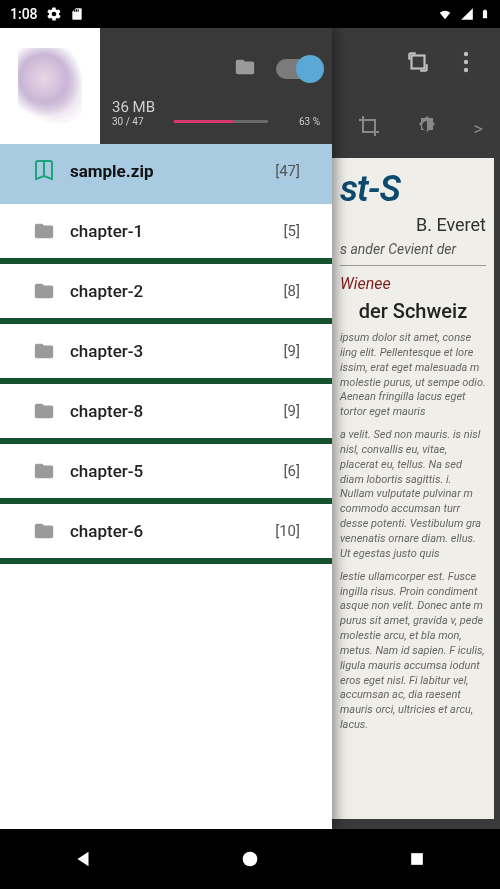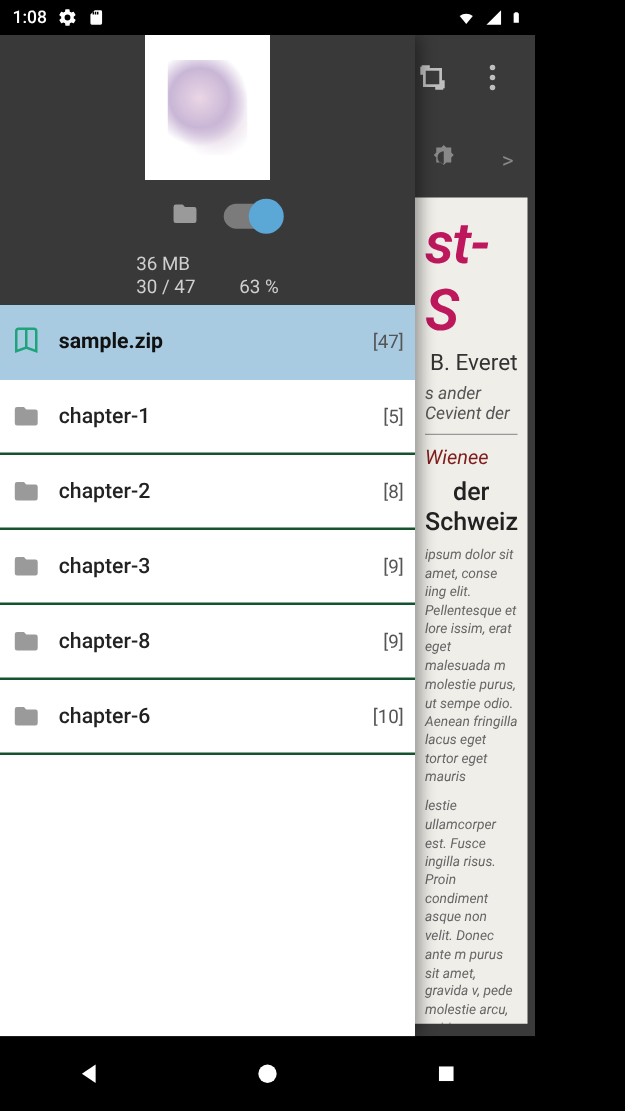--- a/index.html
+++ b/index.html
@@ -1,58 +1,58 @@
 <!DOCTYPE html>
 <html><head>
 <meta charset="utf-8">
 <style>
   * { margin: 0; padding: 0; box-sizing: border-box; font-family: Roboto, Arial, sans-serif; }
   html, body { width: 500px; height: 889px; overflow: hidden; background: #000; }
-  .screen { width: 428px; height: 889px; position: relative; background: #000; }
+  .screen { width: 500px; height: 889px; position: relative; background: #000; }
 
   
   .status-bar { height: 28px; background: #000; color: #fff; display: flex; align-items: center; padding: 0 10px; font-size: 14px; font-weight: 500; }
   .status-left { display: flex; align-items: center; gap: 8px; }
   .status-right { margin-left: auto; display: flex; align-items: center; gap: 6px; }
   .status-icon svg { display: block; }
 
   
   .content-bg { position: absolute; top: 28px; left: 0; right: 0; bottom: 60px; background: #3a3a3a; }
   .content-toolbar { position: absolute; top: 0; right: 0; height: 68px; width: 160px; display: flex; align-items: center; justify-content: flex-end; gap: 20px; padding-right: 20px; }
   .content-toolbar .tb-icon { width: 28px; height: 28px; display: flex; align-items: center; justify-content: center; }
   .content-secondary { position: absolute; top: 70px; right: 0; width: 160px; height: 60px; display: flex; align-items: center; justify-content: space-around; background: rgba(255,255,255,0.0); }
   .doc-bg { position: absolute; top: 130px; left: 332px; right: 6px; bottom: 10px; background: #efeee9; color: #555; padding: 10px 8px; overflow: hidden; font-family: Georgia, 'Times New Roman', serif; }
-  .doc-title-frag { font-style: italic; font-size: 46px; color: #be185d; font-weight: 600; letter-spacing: -1px; }
+  .doc-title-frag { font-style: italic; font-size: 36px; color: #0c4a6e; font-weight: 600; letter-spacing: -1px; }
   .doc-auth { font-size: 18px; color: #333; text-align: right; margin-top: 4px; }
   .doc-sub { font-size: 14px; color: #555; font-style: italic; margin-top: 6px; }
   .doc-rule { border: none; border-top: 1px solid #999; margin: 8px 0; }
   .doc-sec1 { font-style: italic; font-size: 16px; color: #7f1d1d; margin-top: 8px; }
   .doc-sec2 { font-size: 20px; color: #222; margin-top: 6px; font-weight: 500; text-align: center; }
   .doc-para { font-size: 11px; color: #666; line-height: 1.35; margin-top: 8px; font-style: italic; }
 
   
   .drawer { position: absolute; top: 28px; left: 0; width: 332px; bottom: 60px; background: #fff; box-shadow: 4px 0 12px rgba(0,0,0,0.4); display: flex; flex-direction: column; }
   .drawer-header { background: #393939; color: #d6d6d6; padding: 0; }
-  .dh-top { display: flex; align-items: center; flex-direction: column; }
+  .dh-top { display: flex; align-items: center; }
   .thumb { width: 100px; height: 116px; background: #fff; display: flex; align-items: center; justify-content: center; }
   .thumb-inner { width: 64px; height: 76px; background: radial-gradient(circle at 40% 40%, #ead6e5 0%, #c9b6d6 40%, transparent 65%), radial-gradient(circle at 60% 60%, #d6c2d9 0%, transparent 55%); border-radius: 4px; }
   .dh-right { flex: 1; padding: 6px 12px 6px 12px; }
   .dh-icons { display: flex; align-items: center; justify-content: flex-end; gap: 18px; height: 46px; }
   .toggle { width: 44px; height: 20px; background: #7b7b7b; border-radius: 10px; position: relative; }
   .toggle .knob { position: absolute; right: -4px; top: -4px; width: 28px; height: 28px; background: #5ba7d6; border-radius: 50%; }
   .dh-size { font-size: 15px; color: #cfcfcf; margin-top: 6px; }
-  .dh-progress-row { display: flex; align-items: center; gap: 8px; font-size: 15px; color: #cfcfcf; }
+  .dh-progress-row { display: flex; align-items: center; gap: 8px; font-size: 10px; color: #cfcfcf; }
   .dh-progress-row .frac { width: 54px; }
   .progress-bar { flex: 1; height: 3px; background: #6a6a6a; position: relative; border-radius: 1px; }
   .progress-fill { position: absolute; left: 0; top: 0; bottom: 0; width: 63%; background: #d73a6a; }
   .pct { width: 44px; text-align: right; }
 
   
   .list { flex: 1; background: #fff; overflow-y: auto; }
-  .row { display: flex; align-items: center; height: 60px; padding: 0 9px; border-bottom: 2px solid #14532d; gap: 14px; }
+  .row { display: flex; align-items: center; height: 60px; padding: 0 32px; border-bottom: 6px solid #14532d; gap: 14px; }
   .row.selected { background: #a9cbe1; border-bottom-color: #a9cbe1; }
   .row .ricon { width: 24px; height: 24px; display: flex; align-items: center; justify-content: center; }
   .row .rlabel { flex: 1; font-size: 17px; color: #222; font-weight: 500; }
   .row .rcount { font-size: 15px; color: #555; }
   .row.selected .rlabel { color: #111; font-weight: 700; }
 
   
   .navbar { position: absolute; left: 0; right: 0; bottom: 0; height: 60px; background: #000; display: flex; align-items: center; justify-content: space-around; }
   .nav-btn { width: 40px; height: 40px; display: flex; align-items: center; justify-content: center; }
 </style>
@@ -123,20 +123,21 @@
     <span style="color:#888;font-size:18px">&gt;</span>
   </div>
   <div class="doc-bg">
     <div class="doc-title-frag">st-S</div>
     <div class="doc-auth">B. Everet</div>
     <div class="doc-sub">s ander Cevient der</div>
     <hr class="doc-rule">
     <div class="doc-sec1">Wienee</div>
     <div class="doc-sec2">der Schweiz</div>
     <div class="doc-para">ipsum dolor sit amet, conse iing elit. Pellentesque et lore issim, erat eget malesuada m molestie purus, ut sempe odio. Aenean fringilla lacus eget tortor eget mauris</div>
+    <div class="doc-para">a velit. Sed non mauris. is nisl nisl, convallis eu, vitae, placerat eu, tellus. Na sed diam lobortis sagittis. i. Nullam vulputate pulvinar m commodo accumsan turr desse potenti. Vestibulum gra venenatis ornare diam. ellus. Ut egestas justo quis</div>
     <div class="doc-para">lestie ullamcorper est. Fusce ingilla risus. Proin condiment asque non velit. Donec ante m purus sit amet, gravida v, pede molestie arcu, et bla mon, metus. Nam id sapien. F iculis, ligula mauris accumsa iodunt eros eget nisl. Fi labitur vel, accumsan ac, dia raesent mauris orci, ultricies et arcu, lacus.</div>
   </div>
 </div>
 
 <div class="drawer">
   <div class="drawer-header">
     <div class="dh-top">
       <div class="thumb">
         <div class="thumb-inner"></div>
       </div>
@@ -209,20 +210,29 @@
           </span>
           <span class="rlabel">chapter-8</span>
           <span class="rcount">[9]</span>
         </div>
         <div class="row">
           <span class="ricon">
             <svg width="24" height="22" viewBox="0 0 24 24" fill="#9a9a9a">
               <path d="M10 4H4a2 2 0 0 0-2 2v12a2 2 0 0 0 2 2h16a2 2 0 0 0 2-2V8a2 2 0 0 0-2-2h-8z"></path>
             </svg>
           </span>
+          <span class="rlabel">chapter-5</span>
+          <span class="rcount">[6]</span>
+        </div>
+        <div class="row">
+          <span class="ricon">
+            <svg width="24" height="22" viewBox="0 0 24 24" fill="#9a9a9a">
+              <path d="M10 4H4a2 2 0 0 0-2 2v12a2 2 0 0 0 2 2h16a2 2 0 0 0 2-2V8a2 2 0 0 0-2-2h-8z"></path>
+            </svg>
+          </span>
           <span class="rlabel">chapter-6</span>
           <span class="rcount">[10]</span>
         </div>
       </div>
 </div>
 
 <div class="navbar">
   <div class="nav-btn">
     <svg width="22" height="22" viewBox="0 0 24 24" fill="#fff">
           <path d="M18 4v16L6 12z"></path>

